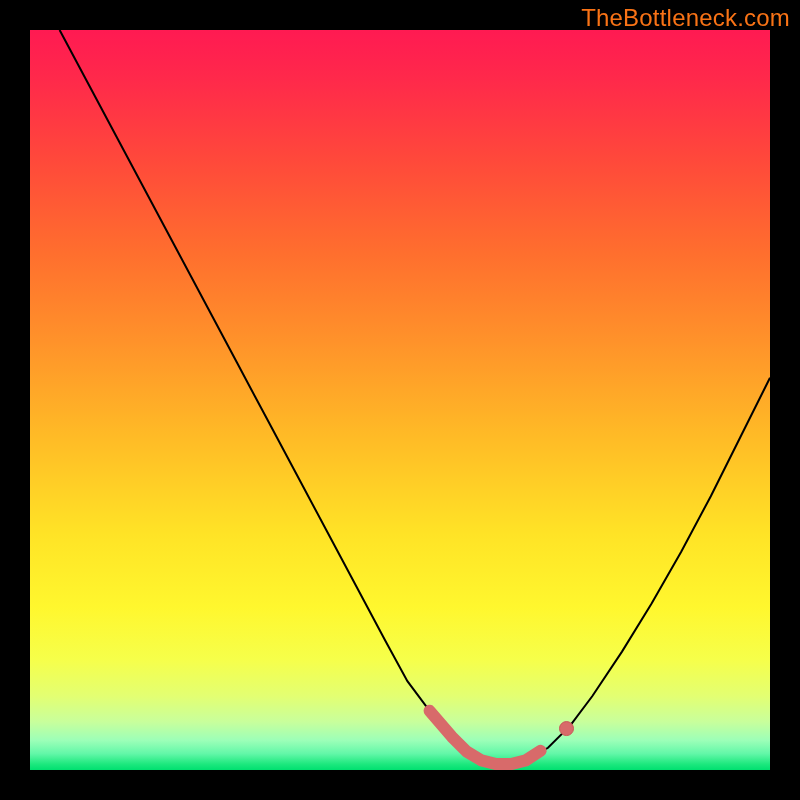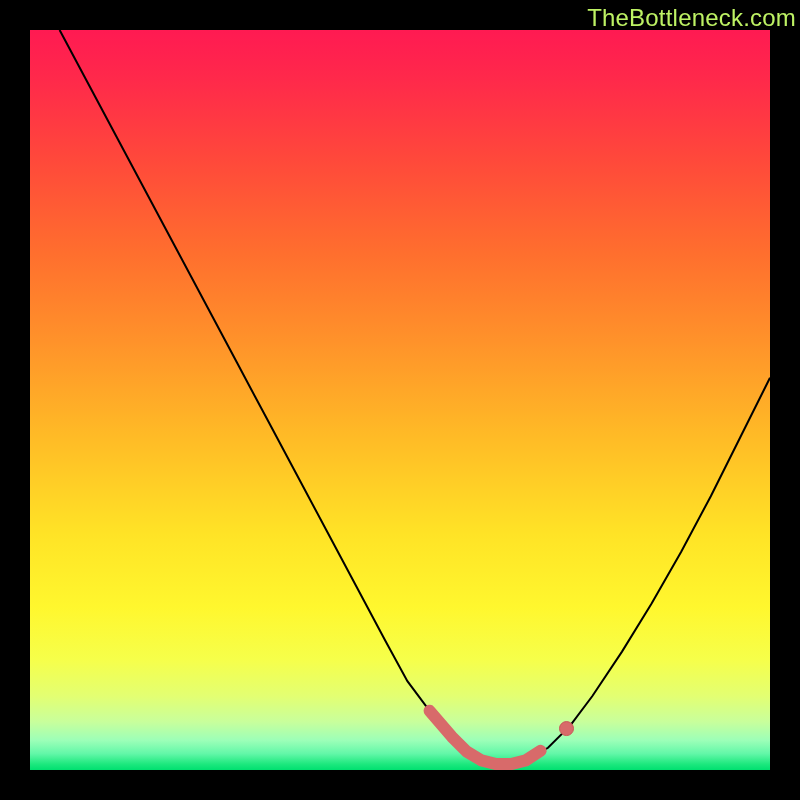--- a/index.html
+++ b/index.html
@@ -14,24 +14,24 @@
     position: absolute;
     left: 0;
     top: 0;
     width: 800px;
     height: 800px;
     background: #000;
   }
   .watermark {
     position: absolute;
     top: 4px;
-    right: 4px;
+    right: 10px;
     font-family: Arial, Helvetica, sans-serif;
     font-size: 24px;
-    color: #bef264;
+    color: #f97316;
     letter-spacing: 0.2px;
     font-weight: 400;
     margin-left: 42px;
   }
   .plot {
     position: absolute;
   }
 </style>
 </head>
 <body>

